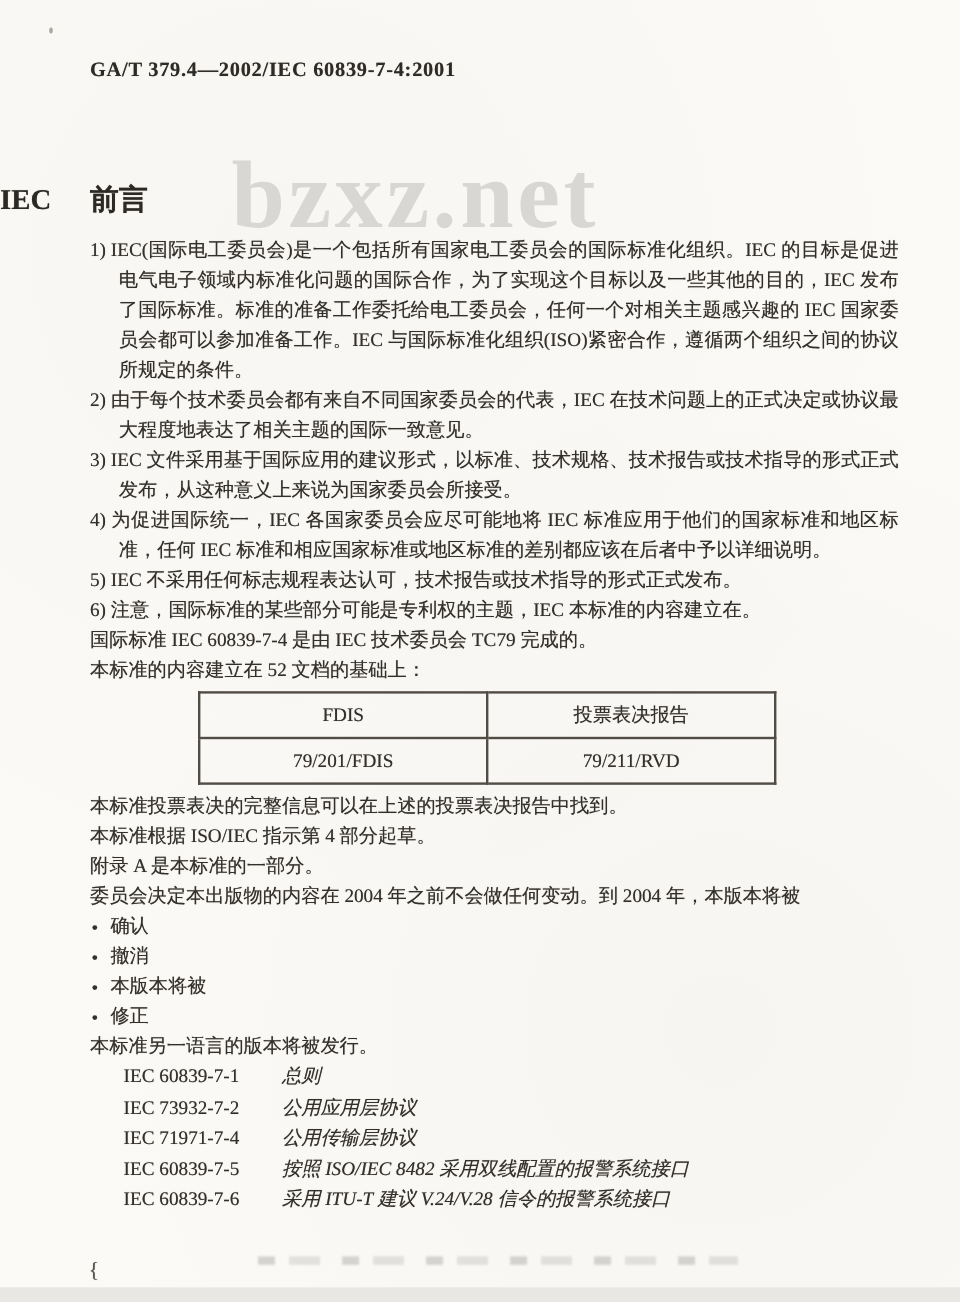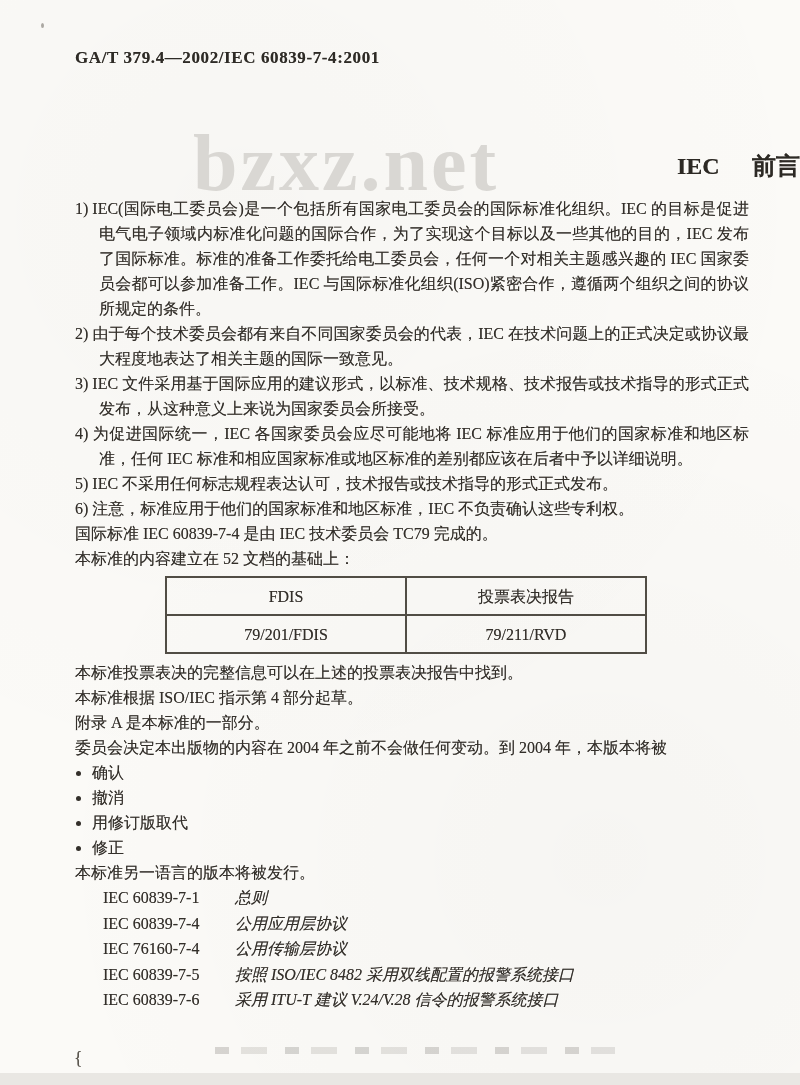--- a/index.html
+++ b/index.html
@@ -21,21 +21,21 @@
     color:#2e2b26;
   }
   .watermark{
     position:absolute;left:193px;top:118px;
     font-family:Liberation Serif, serif;
     font-size:80px;font-weight:700;letter-spacing:3px;
     color:#d9d7d3;user-select:none;z-index:0;
   }
   .doc-title{
     position:absolute;left:0;right:0;top:150px;
-    text-align:right;z-index:1;
+    text-align:left;z-index:1;
     font-size:24px;font-weight:700;word-spacing:1.1em;
     color:#2c2924;margin:0;
   }
   .body-col{
     position:absolute;left:75px;top:196px;width:674px;z-index:1;
     font-size:16px;line-height:25px;text-align:justify;
   }
   .num-item{padding-left:24px;text-indent:-24px;}
   .num-item .num{margin-right:4px;}
   .plain-line{}
@@ -84,21 +84,21 @@
 
   <h1 class="doc-title ink">IEC 前言</h1>
 
   <div class="body-col ink">
 
     <div class="num-item"><span class="num">1)</span><span>IEC(国际电工委员会)是一个包括所有国家电工委员会的国际标准化组织。IEC 的目标是促进电气电子领域内标准化问题的国际合作，为了实现这个目标以及一些其他的目的，IEC 发布了国际标准。标准的准备工作委托给电工委员会，任何一个对相关主题感兴趣的 IEC 国家委员会都可以参加准备工作。IEC 与国际标准化组织(ISO)紧密合作，遵循两个组织之间的协议所规定的条件。</span></div>
     <div class="num-item"><span class="num">2)</span><span>由于每个技术委员会都有来自不同国家委员会的代表，IEC 在技术问题上的正式决定或协议最大程度地表达了相关主题的国际一致意见。</span></div>
     <div class="num-item"><span class="num">3)</span><span>IEC 文件采用基于国际应用的建议形式，以标准、技术规格、技术报告或技术指导的形式正式发布，从这种意义上来说为国家委员会所接受。</span></div>
     <div class="num-item"><span class="num">4)</span><span>为促进国际统一，IEC 各国家委员会应尽可能地将 IEC 标准应用于他们的国家标准和地区标准，任何 IEC 标准和相应国家标准或地区标准的差别都应该在后者中予以详细说明。</span></div>
     <div class="num-item"><span class="num">5)</span><span>IEC 不采用任何标志规程表达认可，技术报告或技术指导的形式正式发布。</span></div>
-    <div class="num-item"><span class="num">6)</span><span>注意，标准应用于他们的国家标准和地区标准，IEC 不负责确认这些专利权。</span></div>
+    <div class="num-item"><span class="num">6)</span><span>注意，国际标准的某些部分可能是专利权的主题，IEC 本标准的内容建立在。</span></div>
 
     <div class="plain-line">国际标准 IEC 60839-7-4 是由 IEC 技术委员会 TC79 完成的。</div>
     <div class="plain-line">本标准的内容建立在 52 文档的基础上：</div>
 
     <table class="vote">
       <tbody>
         <tr>
           <td>FDIS</td>
           <td>投票表决报告</td>
         </tr>
@@ -110,36 +110,36 @@
     </table>
 
     <div class="plain-line">本标准投票表决的完整信息可以在上述的投票表决报告中找到。</div>
     <div class="plain-line">本标准根据 ISO/IEC 指示第 4 部分起草。</div>
     <div class="plain-line">附录 A 是本标准的一部分。</div>
     <div class="plain-line">委员会决定本出版物的内容在 2004 年之前不会做任何变动。到 2004 年，本版本将被</div>
 
     <ul class="review-list">
       <li>确认</li>
       <li>撤消</li>
-      <li>用修订版取代</li>
+      <li>本版本将被</li>
       <li>修正</li>
     </ul>
 
     <div class="plain-line">本标准另一语言的版本将被发行。</div>
 
     <div class="series-row">
         <span class="s-code">IEC 60839-7-1</span>
         <span class="s-title">总则</span>
       </div>
     <div class="series-row">
-        <span class="s-code">IEC 60839-7-4</span>
+        <span class="s-code">IEC 73932-7-2</span>
         <span class="s-title">公用应用层协议</span>
       </div>
     <div class="series-row">
-        <span class="s-code">IEC 76160-7-4</span>
+        <span class="s-code">IEC 71971-7-4</span>
         <span class="s-title">公用传输层协议</span>
       </div>
     <div class="series-row">
         <span class="s-code">IEC 60839-7-5</span>
         <span class="s-title">按照 ISO/IEC 8482 采用双线配置的报警系统接口</span>
       </div>
     <div class="series-row">
         <span class="s-code">IEC 60839-7-6</span>
         <span class="s-title">采用 ITU-T 建议 V.24/V.28 信令的报警系统接口</span>
       </div>

